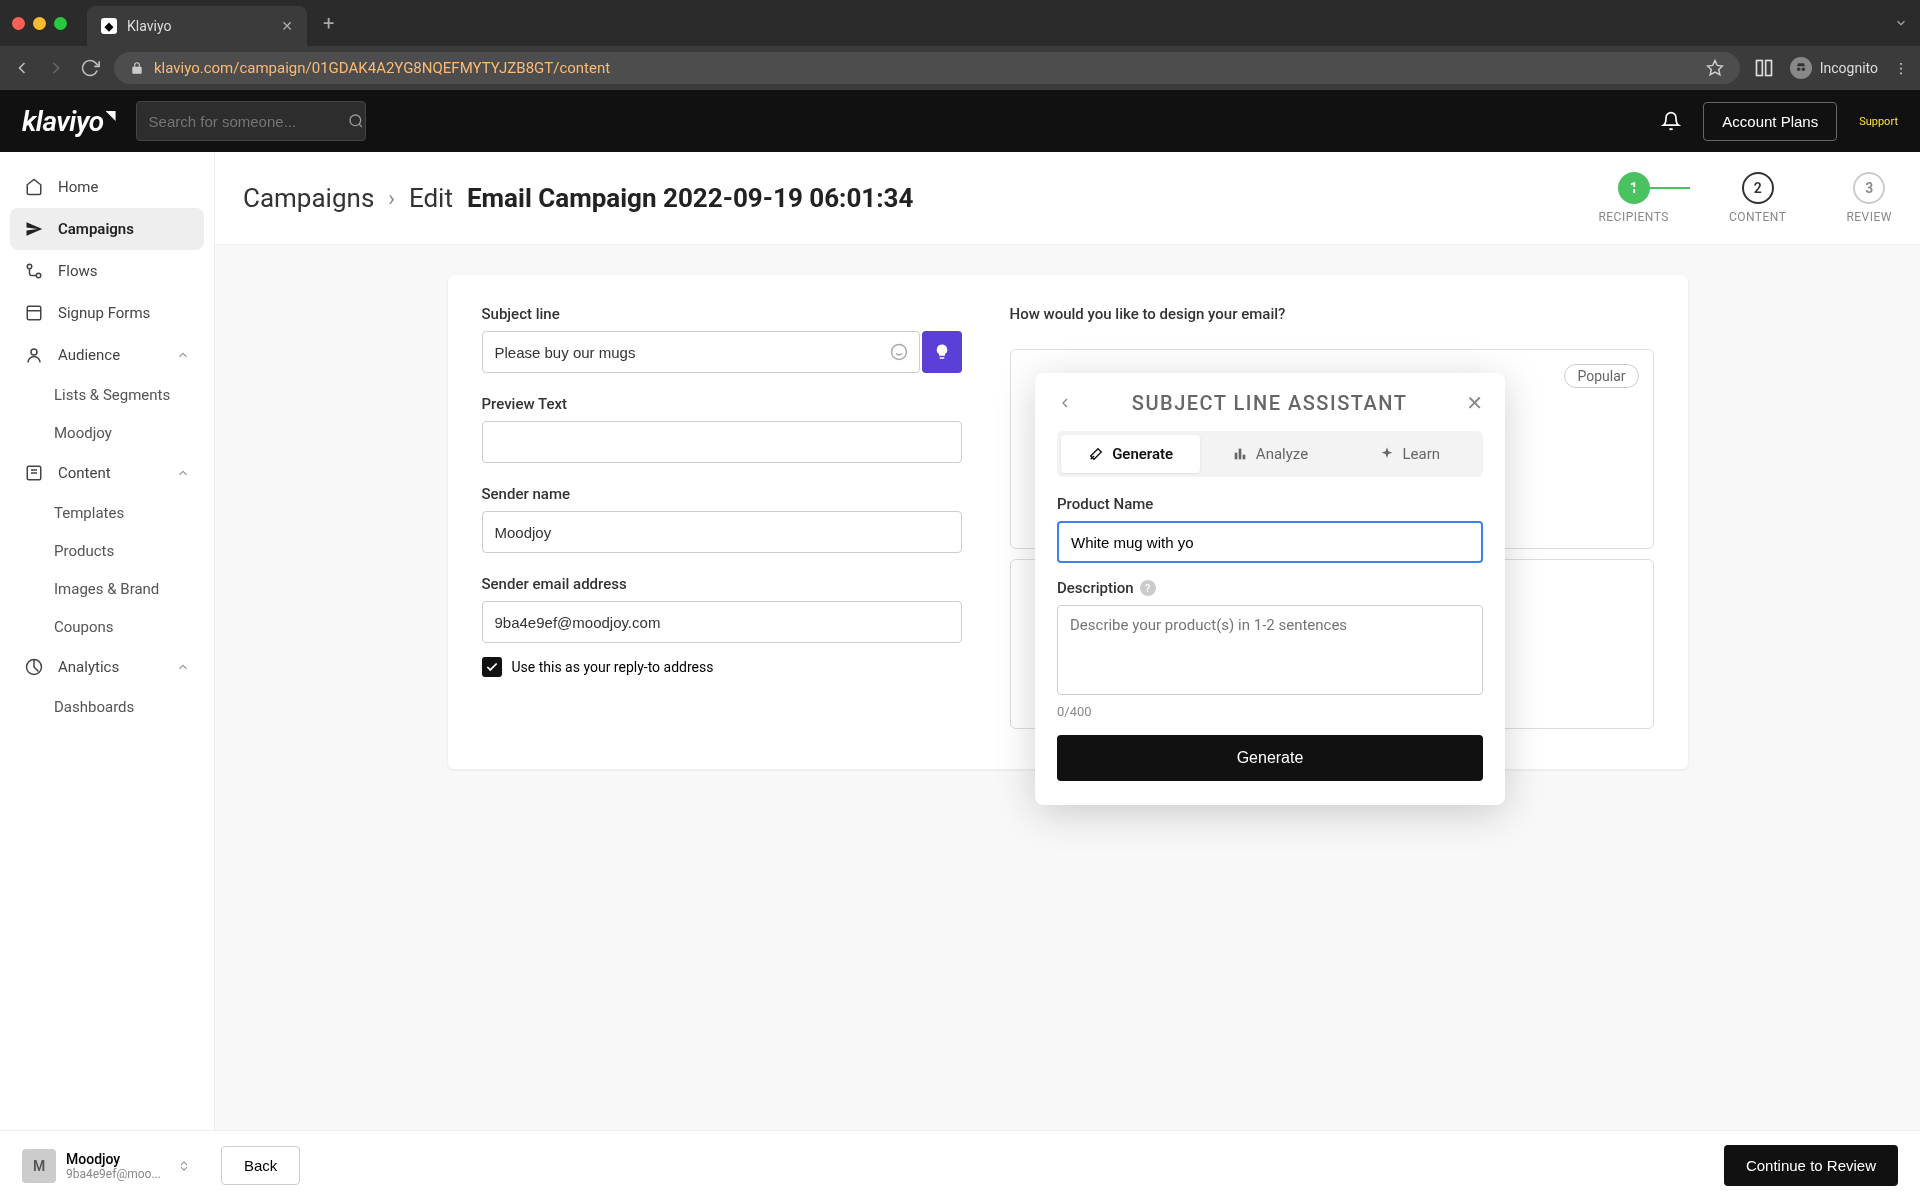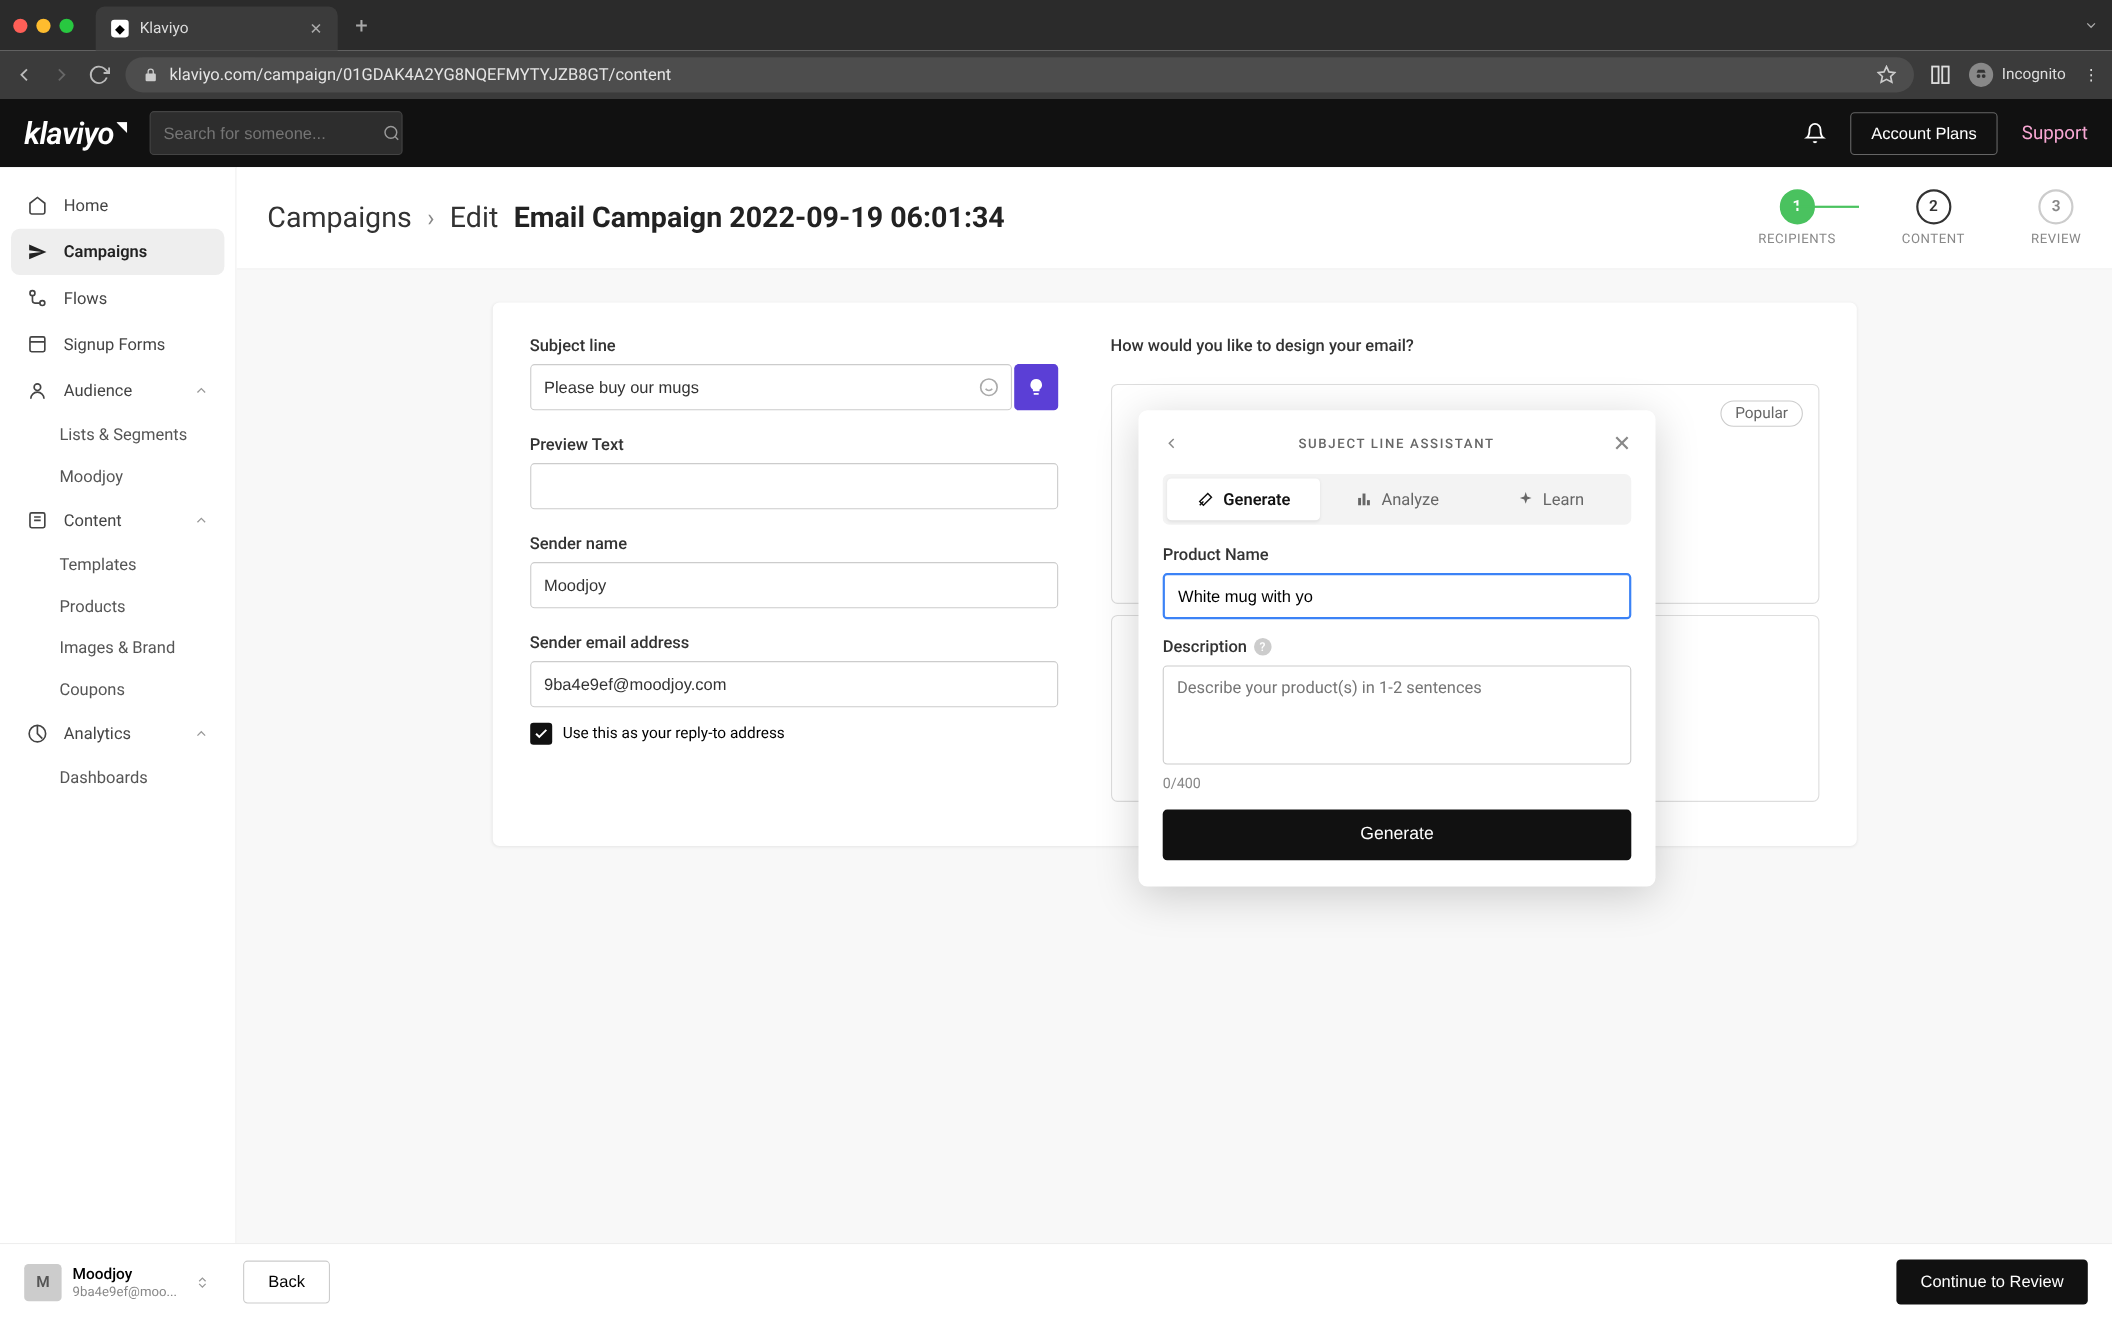--- a/index.html
+++ b/index.html
@@ -14,37 +14,37 @@
 .tl.green { background: #28c840; }
 .tab { background: #3b3b3b; border-radius: 8px 8px 0 0; padding: 10px 14px; display: flex; align-items: center; gap: 10px; color: #ddd; min-width: 220px; height: 40px; margin-top: 6px; }
 .tab-favicon { width: 16px; height: 16px; background: #fff; border-radius: 3px; display: flex; align-items: center; justify-content: center; font-size: 11px; font-weight: bold; color: #000; }
 .tab-close { margin-left: auto; color: #aaa; cursor: pointer; }
 .new-tab { color: #aaa; font-size: 20px; margin-left: 8px; cursor: pointer; }
 .chevron-down { margin-left: auto; color: #aaa; cursor: pointer; }
 
 .url-bar { background: #3b3b3b; height: 44px; display: flex; align-items: center; padding: 0 12px; gap: 14px; }
 .nav-icon { color: #bbb; cursor: pointer; display: flex; }
 .nav-icon.disabled { color: #666; }
-.url-field { flex: 1; background: #4d4d4d; border-radius: 20px; height: 32px; display: flex; align-items: center; padding: 0 16px; color: #e5e5e5; gap: 10px; }
+.url-field { flex: 1; background: #4d4d4d; border-radius: 20px; height: 32px; display: flex; align-items: center; padding: 0 16px; color: #fdba74; gap: 10px; }
 .url-field .lock { color: #ccc; }
 .url-text { flex: 1; font-size: 15px; }
 .url-right { display: flex; gap: 16px; align-items: center; color: #ddd; }
 .incognito-badge { display: flex; align-items: center; gap: 8px; }
 .incognito-icon { width: 22px; height: 22px; background: #888; border-radius: 50%; display:flex; align-items:center; justify-content:center; }
 
 
 .topbar { background: #111; height: 62px; display: flex; align-items: center; padding: 0 22px; gap: 20px; }
 .logo { color: #fff; font-size: 28px; font-weight: 600; font-style: italic; letter-spacing: -0.5px; display: flex; align-items: center; }
 .logo-mark { width:10px; height:10px; background:#fff; margin-left:2px; margin-top:-10px; clip-path: polygon(0 0, 100% 0, 100% 100%); }
 .search-box { background: #2d2d2d; border: 1px solid #444; border-radius: 4px; height: 40px; width: 230px; display: flex; align-items: center; padding: 0 12px; color: #999; }
 .search-box input { background: transparent; border: none; outline: none; color: #fff; flex: 1; font-size: 15px; }
 .search-icon { color: #999; }
 .topbar-right { margin-left: auto; display: flex; align-items: center; gap: 22px; color: #fff; }
 .account-plans-btn { border: 1px solid #666; border-radius: 4px; padding: 10px 18px; color: #fff; background: transparent; cursor: pointer; font-size: 15px; }
-.support-link { color: #f9a8d4; cursor: pointer; font-size: 17px; }
+.support-link { color: #fde047; cursor: pointer; font-size: 11px; }
 
 
 .layout { display: flex; height: calc(1200px - 46px - 44px - 62px - 70px); }
 .sidebar { width: 215px; background: #fff; border-right: 1px solid #eee; padding: 14px 10px; }
 .side-item { display: flex; align-items: center; gap: 14px; padding: 12px 14px; border-radius: 8px; color: #444; cursor: pointer; font-size: 15px; }
 .side-item.active { background: #eee; font-weight: 600; color: #222; }
 .side-item .chev { margin-left: auto; color: #999; }
 .side-sub { padding: 10px 14px 10px 44px; color: #555; cursor: pointer; font-size: 15px; border-radius: 8px; }
 .side-icon { width: 20px; display: flex; justify-content: center; }
 
@@ -94,21 +94,21 @@
 .acct-name { font-size: 14px; font-weight: 500; }
 .acct-email { font-size: 12px; color: #888; }
 .acct-updown { color:#999; margin-left:6px; cursor:pointer; }
 .back-btn { margin-left: 30px; border: 1px solid #ccc; background: #fff; border-radius: 4px; padding: 10px 22px; font-size: 15px; cursor: pointer; }
 .continue-btn { margin-left: auto; background: #111; color: #fff; border: none; border-radius: 4px; padding: 12px 22px; font-size: 15px; cursor: pointer; }
 
 
 .popover { position: absolute; background: #fff; border-radius: 8px; box-shadow: 0 8px 40px rgba(0,0,0,0.18); width: 470px; left: 820px; top: 98px; padding: 18px 22px 24px; z-index: 50; }
 .pop-header { display: flex; align-items: center; margin-bottom: 16px; }
 .pop-back { color: #888; cursor: pointer; }
-.pop-title { flex: 1; text-align: center; font-size: 12px; letter-spacing: 1.5px; color: #666; font-weight: 500; }
+.pop-title { flex: 1; text-align: center; font-size: 20px; letter-spacing: 1.5px; color: #666; font-weight: 500; }
 .pop-close { color: #888; cursor: pointer; font-size: 20px; }
 .pop-tabs { display: flex; background: #f3f3f3; border-radius: 6px; padding: 4px; margin-bottom: 18px; }
 .pop-tab { flex: 1; display: flex; align-items: center; justify-content: center; gap: 8px; padding: 10px; border-radius: 4px; cursor: pointer; color: #666; font-size: 15px; }
 .pop-tab.active { background: #fff; color: #111; font-weight: 600; box-shadow: 0 1px 3px rgba(0,0,0,0.08); }
 .pop-label { font-size: 15px; font-weight: 500; color: #333; margin-bottom: 8px; display: flex; align-items: center; gap: 6px; }
 .pop-input { width: 100%; border: 2px solid #3b82f6; border-radius: 4px; height: 42px; padding: 0 12px; font-size: 15px; outline: none; margin-bottom: 16px; }
 .pop-textarea { width: 100%; border: 1px solid #ccc; border-radius: 4px; height: 90px; padding: 10px 12px; font-size: 15px; outline: none; resize: none; font-family: inherit; }
 .char-count { font-size: 13px; color: #888; margin-top: 6px; margin-bottom: 16px; }
 .gen-btn { width: 100%; background: #111; color: #fff; border: none; border-radius: 4px; padding: 14px; font-size: 16px; cursor: pointer; }
 .help-icon { width: 16px; height: 16px; border-radius: 50%; background: #ccc; color: #fff; display: flex; align-items: center; justify-content: center; font-size: 11px; }

